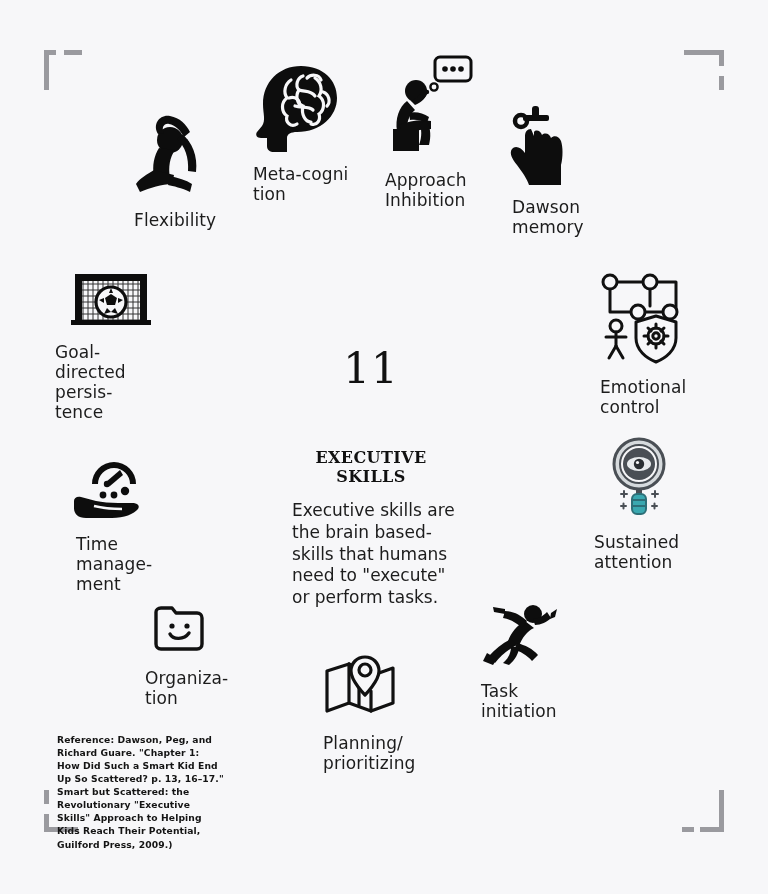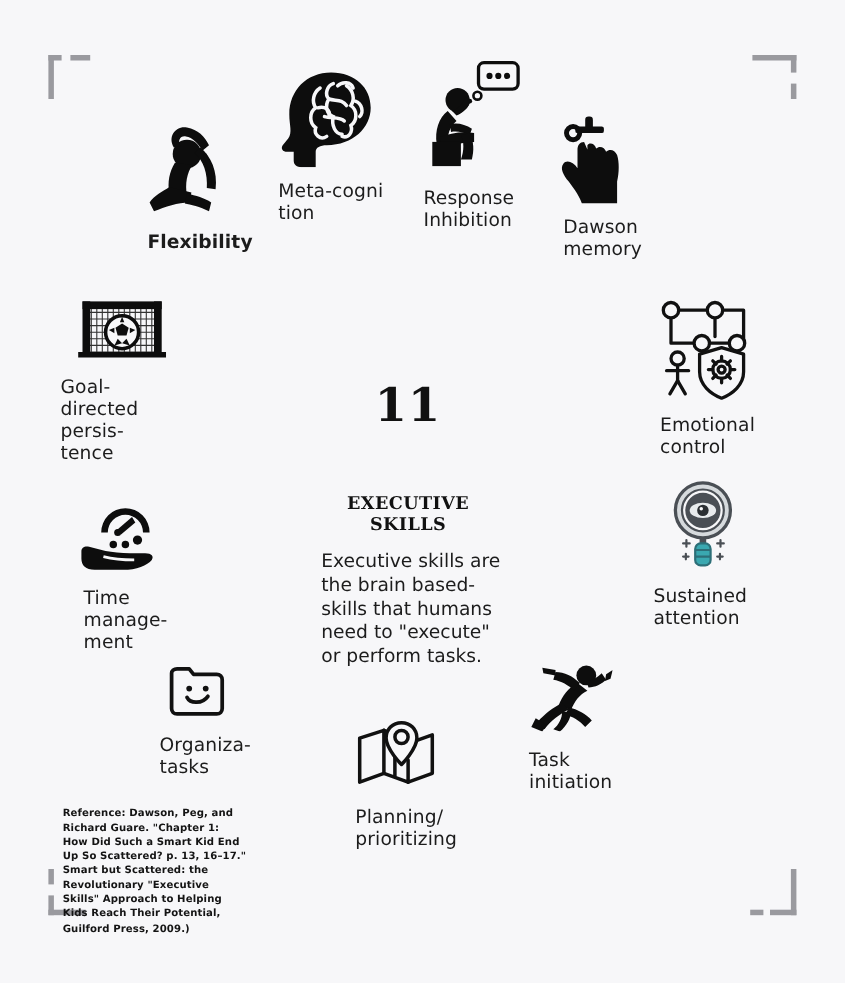--- a/index.html
+++ b/index.html
@@ -77,21 +77,21 @@
   
   .center {
     position: absolute;
     left: 278px;
     top: 348px;
     width: 186px;
     text-align: left;
   }
   .center .big-number {
     font-family: "DejaVu Serif", serif;
-    font-weight: 700;
+    font-weight: 400;
     font-size: 42px;
     line-height: 1;
     text-align: center;
     color: #111;
     letter-spacing: 1px;
   }
   .center .heading {
     font-family: "DejaVu Serif", serif;
     font-weight: 700;
     font-size: 16px;
@@ -162,21 +162,21 @@
           <path d="M56 30 C66 38 72 52 70 68 L62 67 C63 54 59 42 51 35 Z"></path>
 
           <path d="M28 66 C22 70 14 74 10 80 L14 88 C24 84 36 80 46 80 L48 71 Z"></path>
 
           <path d="M44 72 C52 74 60 76 66 80 L64 88 C56 84 47 82 42 81 Z"></path>
 
           <path d="M60 36 C64 44 66 54 65 64" stroke="#0d0d0d" stroke-width="3" fill="none"></path>
         </g>
       </svg>
     </span>
-    <span class="label" style="margin-top:6px; margin-left:8px;font-weight:bold;">Flexibility</span>
+    <span class="label" style="margin-top:6px; margin-left:8px;">Flexibility</span>
   </div>
 
   <div class="node" style="left:251px; top:62px;">
     <span class="icon">
       <svg width="96" height="90" viewBox="0 0 96 90">
 
         <path fill="#0d0d0d" d="M50 4 C28 4 12 20 12 42 C12 52 15 58 11 64 L6 70 C4 73 6 76 10 76 L16 76 L16 84 C16 88 19 90 23 90 L36 90 L36 76 C36 72 40 70 46 70 C70 70 86 54 86 36 C86 18 72 4 50 4 Z"></path>
 
         <g fill="none" stroke="#f7f7f9" stroke-width="3.2" stroke-linecap="round">
           <path d="M40 18 C34 22 32 30 36 36 C30 40 30 50 36 54 C34 60 40 66 46 62"></path>
@@ -217,21 +217,21 @@
           <path d="M24 58 C30 56 38 58 44 62 L42 68 C36 65 30 64 25 65 Z"></path>
 
           <path d="M14 70 C24 66 36 64 46 66 L46 74 C36 74 26 77 18 80 Z"></path>
 
           <path d="M42 66 C46 74 46 82 44 90 L34 90 C37 82 37 74 34 68 Z"></path>
 
           <rect x="8" y="74" width="26" height="22"></rect>
         </g>
       </svg>
     </span>
-    <span class="label" style="margin-top:6px; margin-left:0px;">Response
+    <span class="label" style="margin-top:6px; margin-left:0px;">Approach
 Inhibition</span>
   </div>
 
   <div class="node" style="left:505px; top:103px;">
     <span class="icon">
       <svg width="76" height="82" viewBox="0 0 76 82">
         <g fill="#0d0d0d">
 
           <path d="M26 26 C22 26 20 29 20 33 L20 50 C16 44 10 42 7 46 C4 50 7 56 12 62 C18 70 22 76 24 82 L56 82 L56 62 C58 54 58 44 56 38 C54 33 49 32 46 35 C45 31 40 29 37 32 C36 28 31 26 29 29 L29 33 Z"></path>
 
@@ -387,21 +387,21 @@
       <svg width="58" height="50" viewBox="0 0 58 50">
         <g fill="none" stroke="#111" stroke-width="3.4" stroke-linecap="round" stroke-linejoin="round">
           <path d="M6 10 L6 42 C6 45 8 47 11 47 L47 47 C50 47 52 45 52 42 L52 16 C52 13 50 11 47 11 L26 11 L22 6 L11 6 C8 6 6 8 6 10 Z"></path>
           <circle cx="22" cy="24" r="2.6" fill="#111" stroke="none"></circle>
           <circle cx="37" cy="24" r="2.6" fill="#111" stroke="none"></circle>
           <path d="M20 32 C23 38 34 38 39 31"></path>
         </g>
       </svg>
     </span>
     <span class="label" style="margin-top:12px; margin-left:-5px;">Organiza-
-tasks</span>
+tion</span>
   </div>
 
   <div class="node" style="left:321px; top:655px;">
     <span class="icon">
       <svg width="80" height="62" viewBox="0 0 80 62">
         <g fill="none" stroke="#111" stroke-width="3.2" stroke-linejoin="round" stroke-linecap="round">
 
           <path d="M6 16 L28 9 L28 48 L6 56 Z"></path>
           <path d="M28 9 L36 12"></path>
           <path d="M28 48 L50 56 L50 36"></path>

